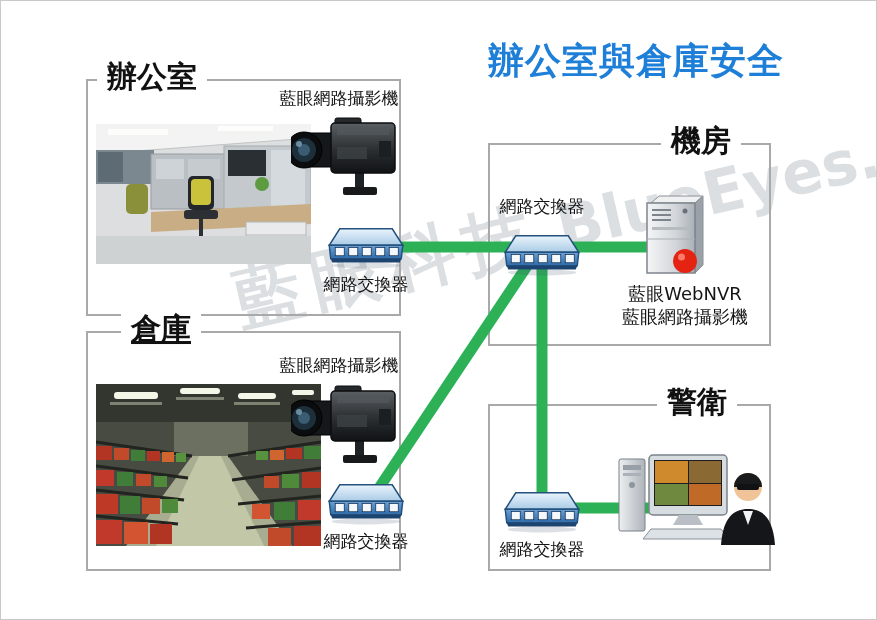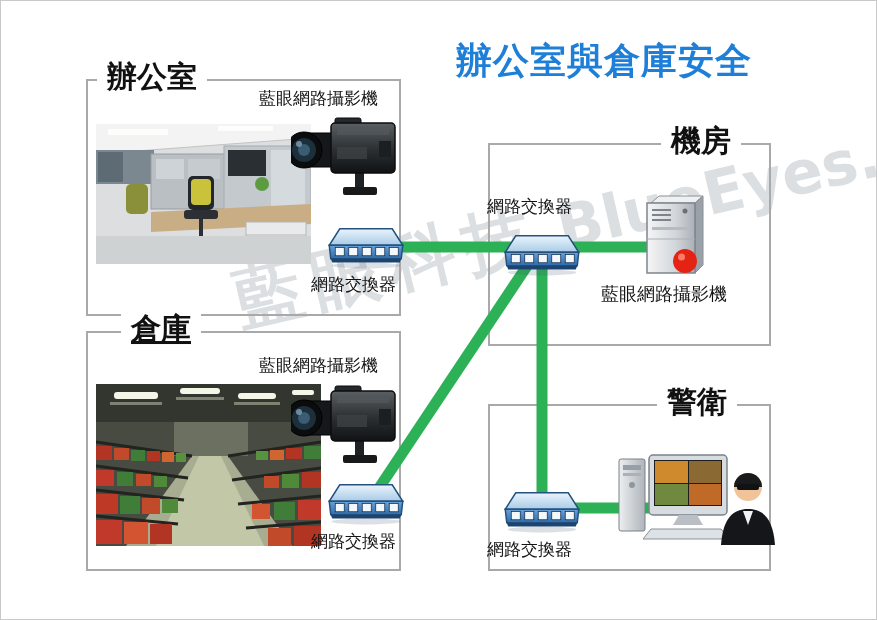--- a/index.html
+++ b/index.html
@@ -29,42 +29,42 @@
     font-size:30px; font-weight:bold; color:#111; white-space:nowrap;
     transform:translateY(-55%); line-height:1.15;
   }
   #label-office    { left:96px;  top:78px;text-align:center;  }
   #label-warehouse { left:120px; top:330px;text-decoration:underline; }
   #label-server    { left:660px; top:142px; }
   #label-guard     { left:656px; top:403px; }
   
   .title {
     position:absolute; left:455px; top:36px; width:360px; z-index:4;
-    text-align:left; font-size:36px; font-weight:bold; letter-spacing:1px;
+    text-align:center; font-size:36px; font-weight:bold; letter-spacing:1px;
     color:var(--title-blue,#1e7fd8);
   }
   
   #lines { position:absolute; left:0; top:0; z-index:3; pointer-events:none; }
   .conn { stroke:var(--connection-green,#2db157); stroke-width:11; stroke-linecap:round; fill:none; }
   
   .node { position:absolute; z-index:4; }
   #photo-office     { left:95px;  top:123px; width:215px; height:140px; }
   #photo-warehouse  { left:95px;  top:383px; width:225px; height:162px; }
   #camera-office    { left:290px; top:106px; width:112px; height:96px; }
   #camera-warehouse { left:290px; top:374px; width:112px; height:96px; }
   #switch-office    { left:326px; top:221px; width:78px;  height:48px; }
   #switch-central   { left:502px; top:228px; width:78px;  height:48px; }
   #switch-warehouse { left:326px; top:477px; width:78px;  height:48px; }
   #switch-guard     { left:502px; top:485px; width:78px;  height:48px; }
   #server-nvr       { left:642px; top:194px; width:64px;  height:84px; }
   #guard-computer   { left:616px; top:452px; width:158px; height:92px; }
   
   .small-label {
     position:absolute; z-index:4; font-size:17px; color:#141414;
-    white-space:nowrap; line-height:1.3;
+    text-align:center; white-space:nowrap; line-height:1.3;
   }
   #camlabel-office    { left:258px; top:86px;  width:160px; }
   #camlabel-warehouse { left:258px; top:353px; width:160px; }
   #swlabel-office     { left:310px; top:272px; width:110px; }
   #swlabel-central    { left:486px; top:194px; width:110px; }
   #swlabel-warehouse  { left:310px; top:529px; width:110px; }
   #swlabel-guard      { left:486px; top:537px; width:110px; }
   #nvrlabel           { left:600px; top:281px; width:168px; font-size:18px; }
 </style>
 </head>
@@ -284,20 +284,21 @@
         <line x1="9" y1="25" x2="28" y2="25"></line>
       </g>
     <circle cx="42" cy="16" r="2.5" fill="#6a7077"></circle>
     <rect x="9" y="32" width="38" height="3" fill="#b6bbc0"></rect>
     <line x1="4" y1="44" x2="52" y2="44" stroke="#aab0b6"></line>
     <circle cx="42" cy="66" r="12" style="fill:var(--status-red,#e42313)"></circle>
     <circle cx="38.5" cy="62" r="3.5" fill="#ff8a7a" opacity=".85"></circle>
   </svg>
 
   <div class="small-label" id="nvrlabel">
+    <div>藍眼WebNVR</div>
     <div>藍眼網路攝影機</div>
   </div>
 
   <svg class="node" id="guard-computer" viewBox="0 0 158 92">
     <rect x="2" y="6" width="26" height="72" rx="2" fill="url(#g-twr)" stroke="#798087"></rect>
     <rect x="6" y="12" width="18" height="5" fill="#98a0a7"></rect>
     <rect x="6" y="20" width="18" height="3" fill="#aab1b8"></rect>
     <circle cx="15" cy="32" r="3" fill="#8f979e"></circle>
     <rect x="32" y="2" width="78" height="60" rx="4" fill="#d7dce0" stroke="#7b828a" stroke-width="1.5"></rect>
     <rect x="37" y="7" width="68" height="46" fill="#1c1d1f"></rect>

